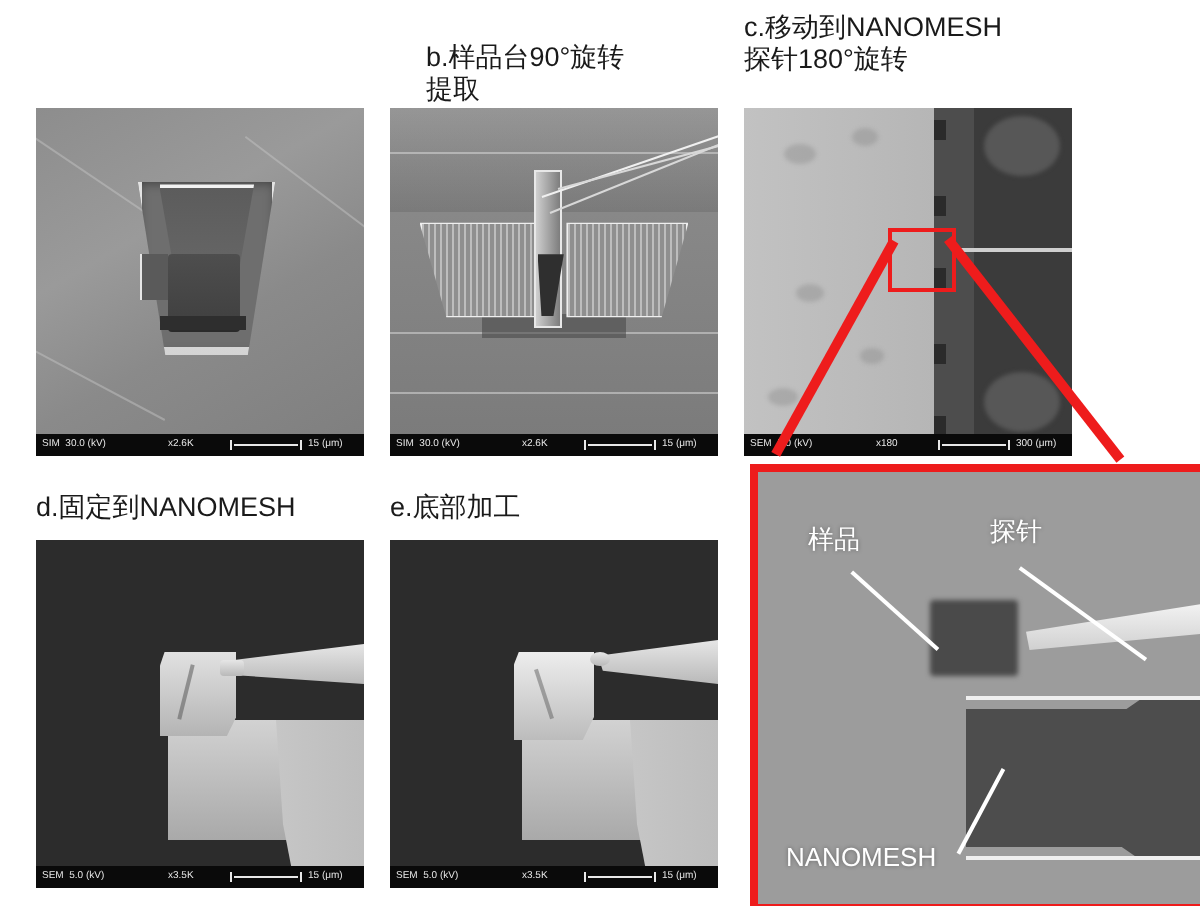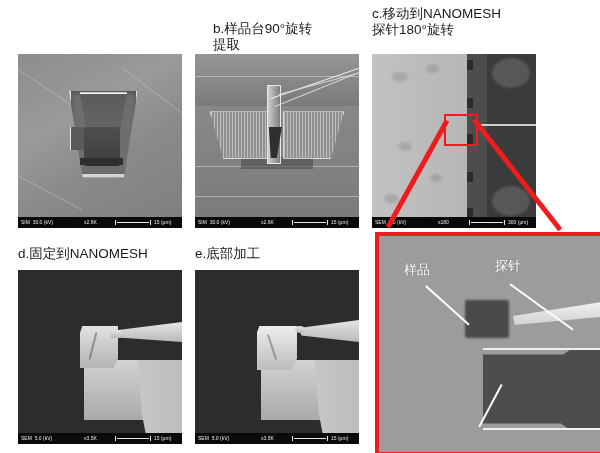--- a/index.html
+++ b/index.html
@@ -263,13 +263,14 @@
               background:#4d4d4d;"></div>
   <div class="ins-mesh" style="left:104px;top:112px;width:118px;height:82px;background:transparent;
               box-shadow:inset 0 2px 0 #efefef, inset 0 -2px 0 #efefef;"></div>
 
   <div class="ins-lead" style="left:47px;top:49px;width:58px;transform:rotate(42deg);"></div>
   <div class="ins-lead" style="left:131px;top:47px;width:78px;transform:rotate(36deg);"></div>
   <div class="ins-lead" style="left:100px;top:190px;width:48px;transform:rotate(-62deg);"></div>
 
   <div class="ins-label" style="left:25px;top:26px;">样品</div>
   <div class="ins-label" style="left:116px;top:22px;">探针</div>
+  <div class="ins-label" style="left:14px;top:185px;">NANOMESH</div>
 </div>
 
 </body></html>

